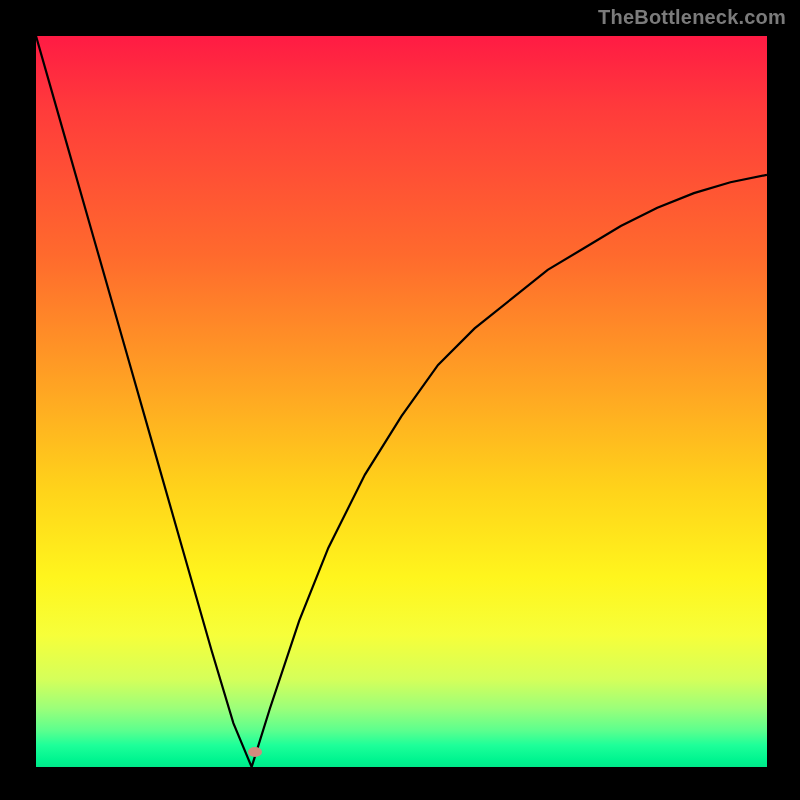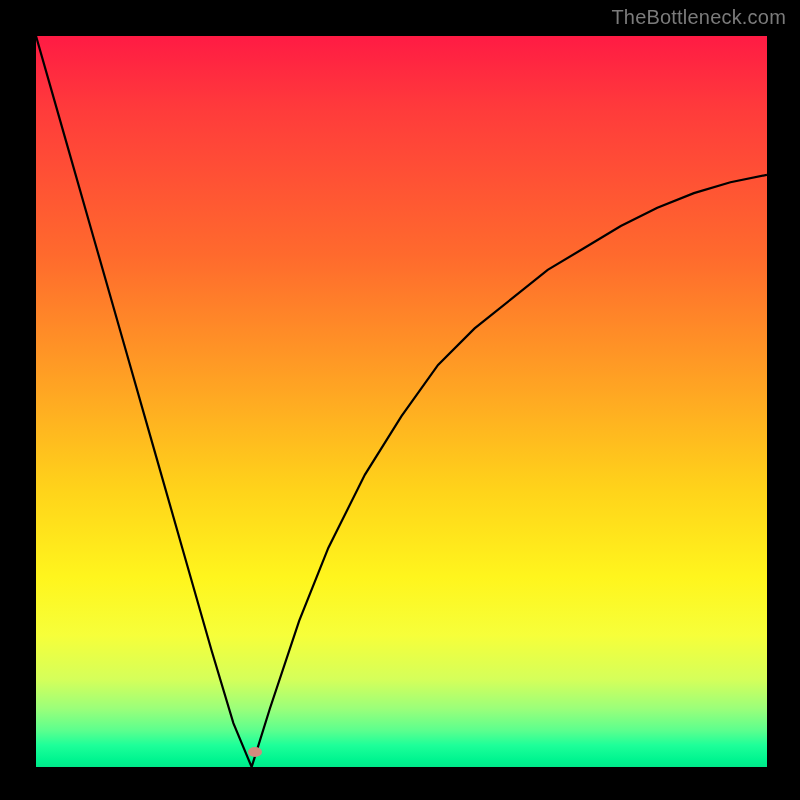--- a/index.html
+++ b/index.html
@@ -56,21 +56,21 @@
     border-radius: 50%;
     background: #d08a7e;
     transform: translate(-50%, -50%);
   }
   .watermark {
     position: absolute;
     top: 6px;
     right: 14px;
     color: #7b7b7b;
     font-size: 20px;
-    font-weight: 400;
+    font-weight: 700;
     letter-spacing: 0.2px;
     user-select: none;
   }
 </style>
 </head>
 <body>
 
 <div class="frame">
 
   <div class="plot-area">

